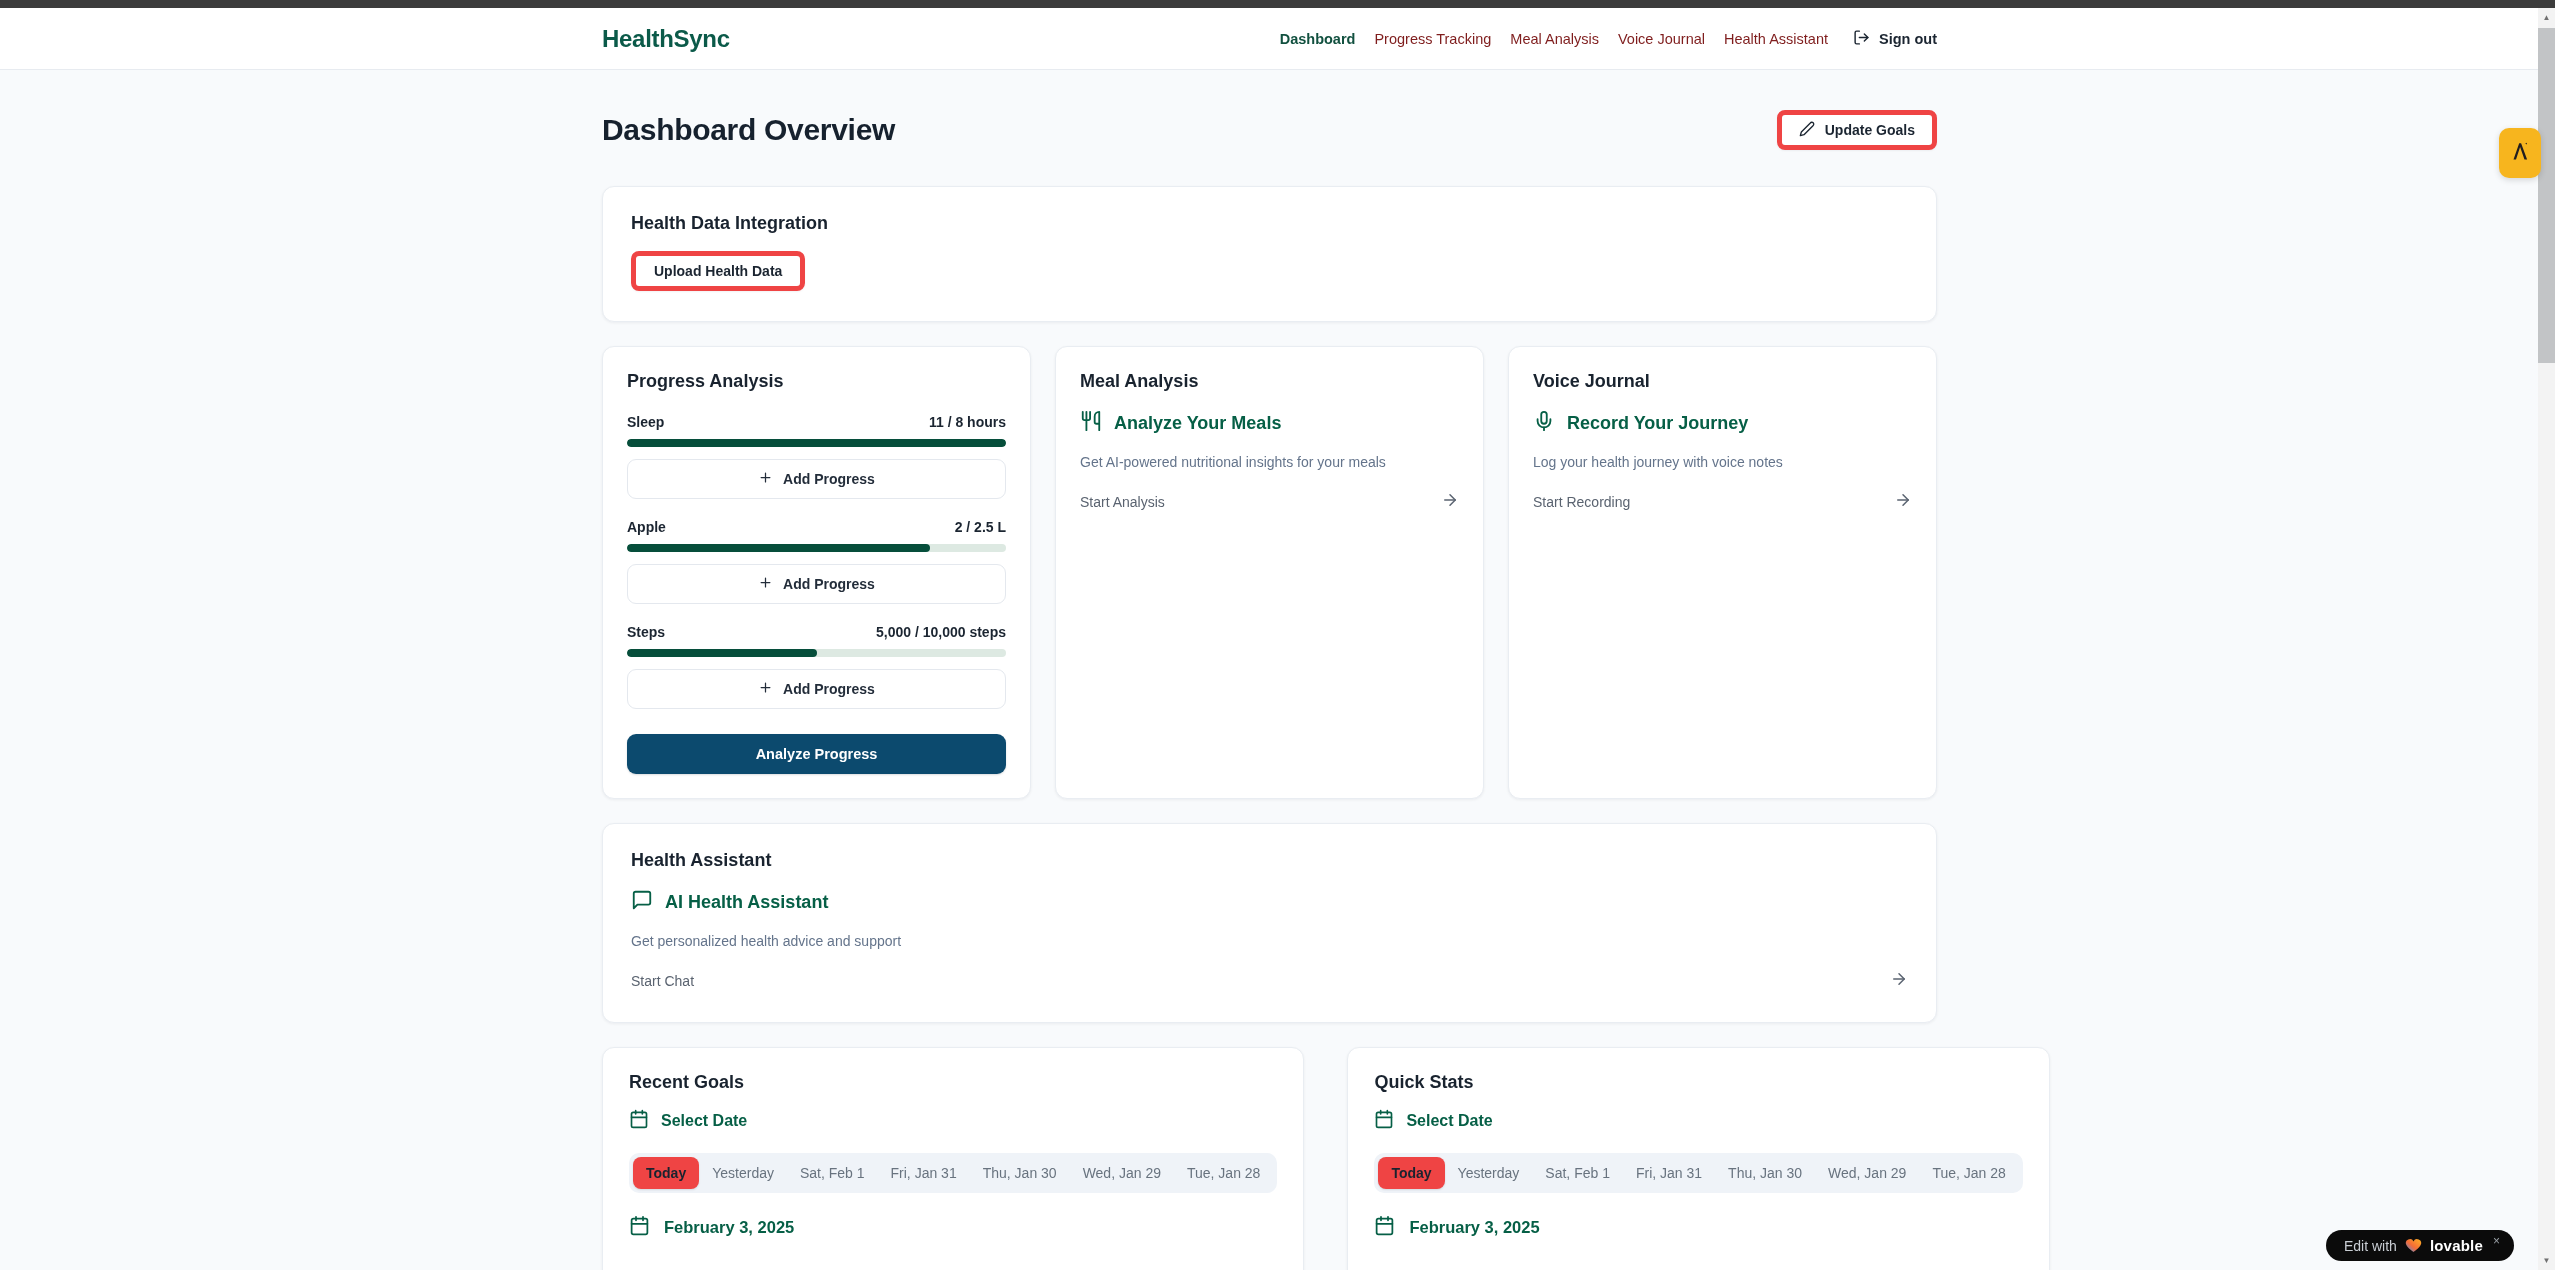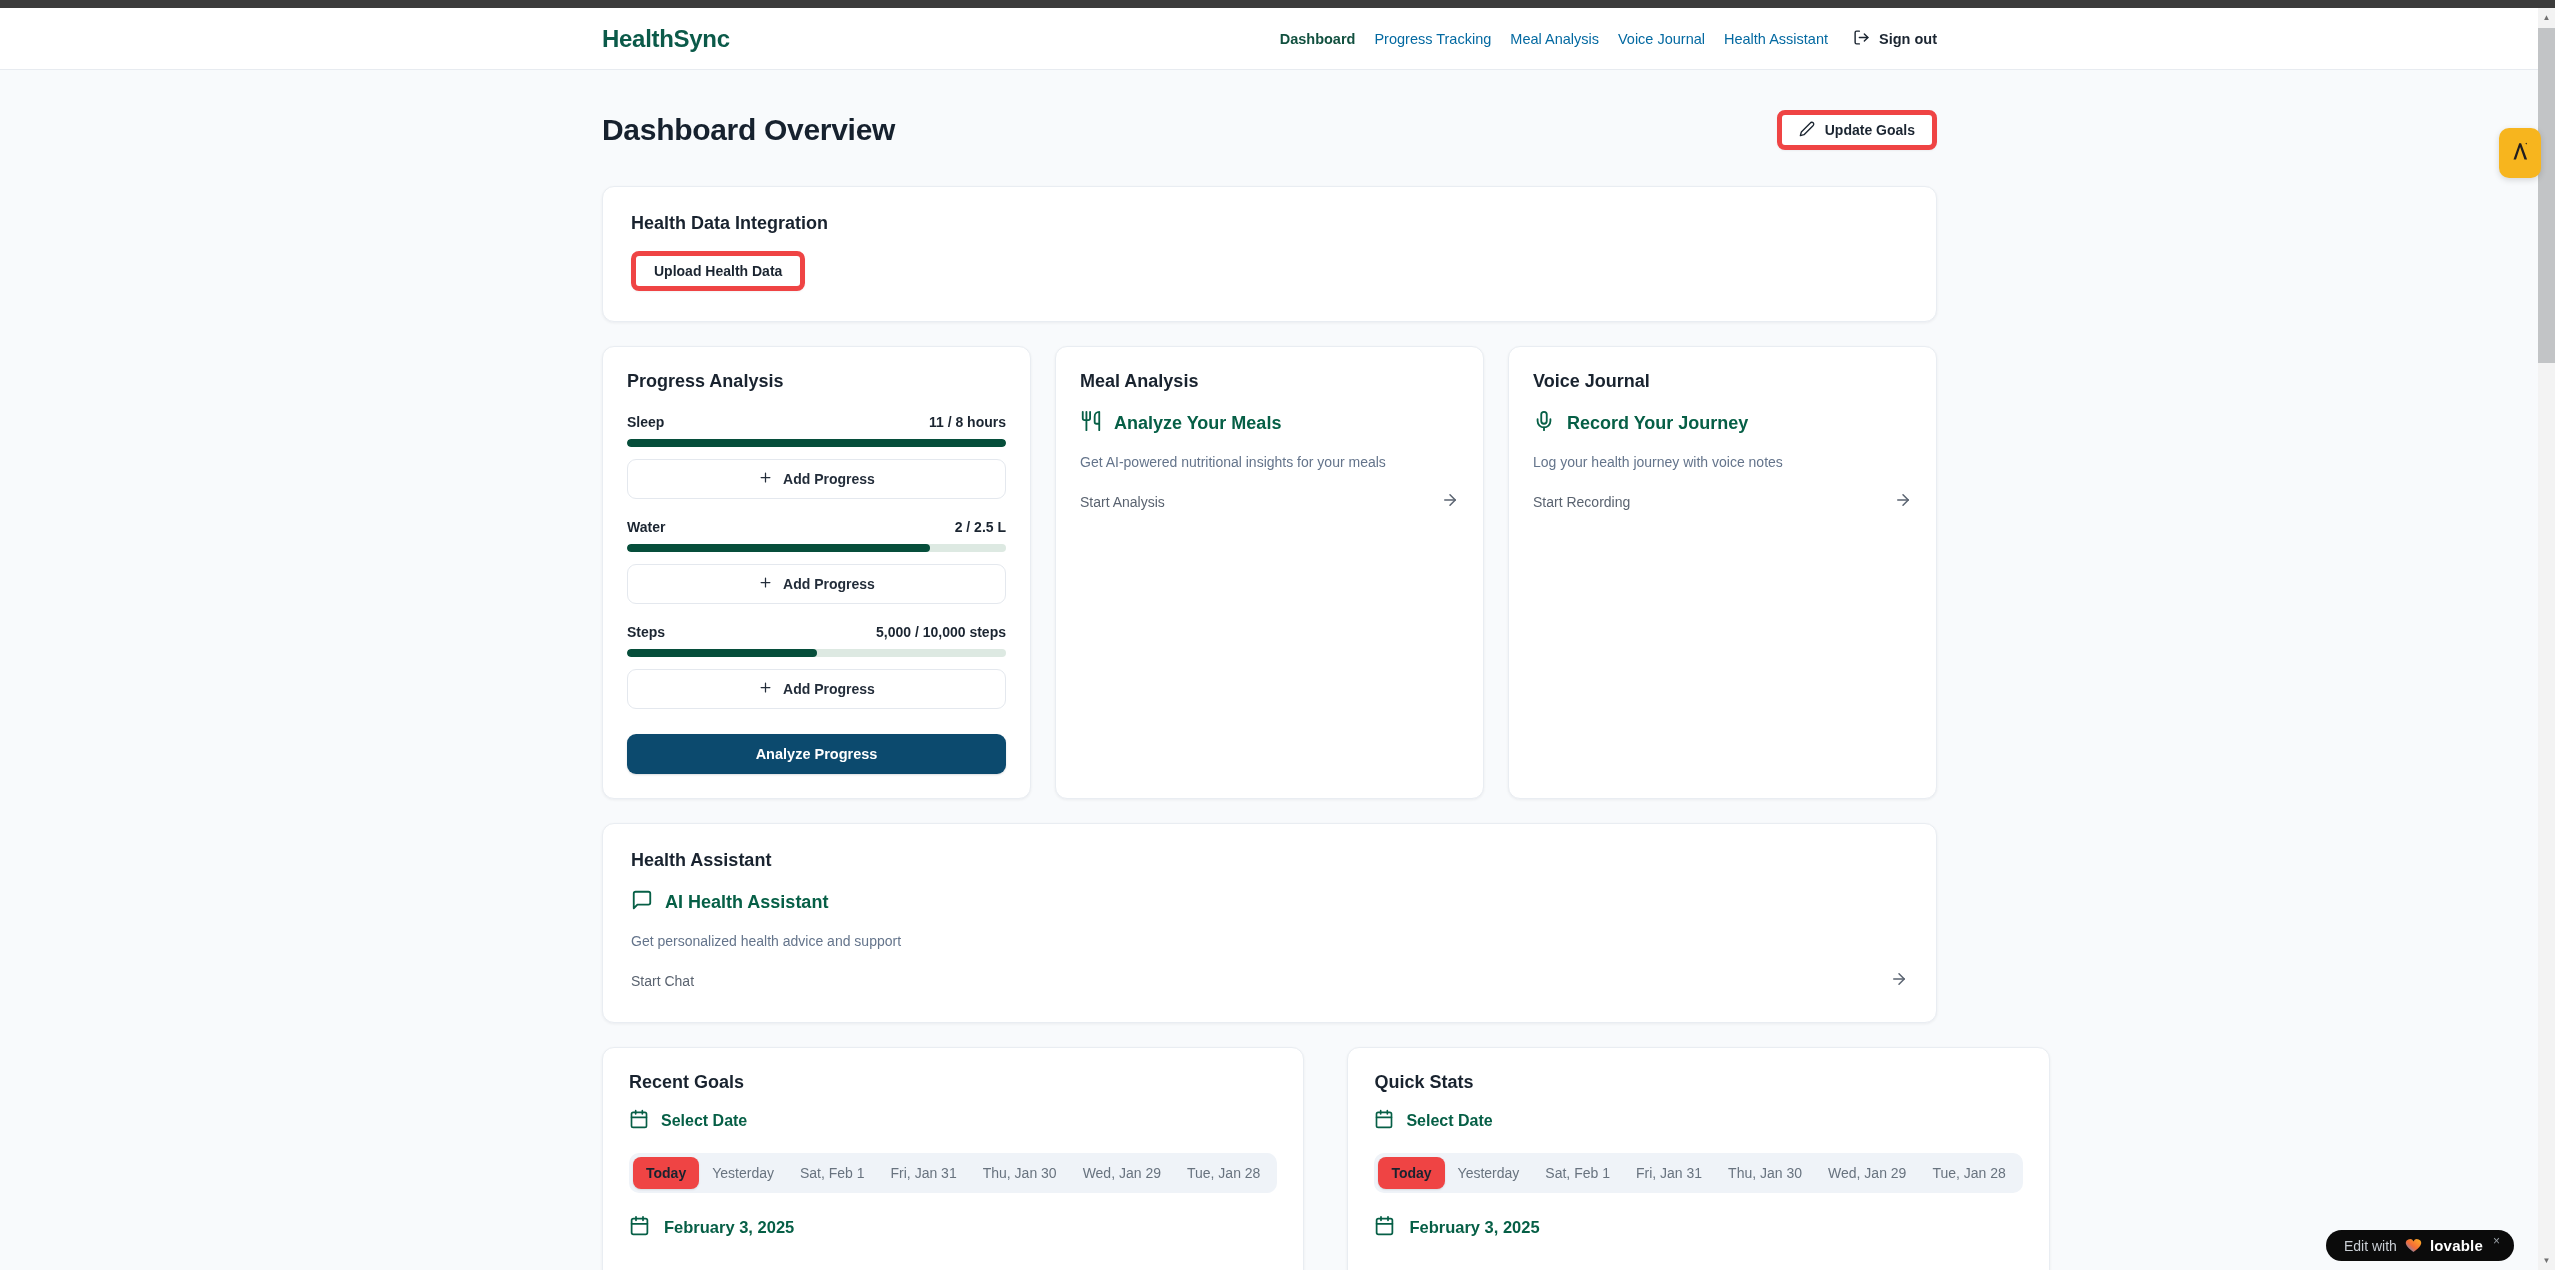--- a/index.html
+++ b/index.html
@@ -8,21 +8,21 @@
     font-family:"Liberation Sans", sans-serif;
     background:#f8fafc; color:#16212e; position:relative;
   }
   .topbar { height:8px; background:#3c3c3c; width:100%; }
 
   
   header { background:#ffffff; border-bottom:1px solid #e7ebf0; height:62px; }
   .header-inner { margin-left:602px; width:1335px; height:100%; display:flex; align-items:center; justify-content:space-between; }
   .logo { font-size:24px; font-weight:800; color:#0b5a49; letter-spacing:-0.3px; cursor:pointer; }
   nav { display:flex; align-items:center; gap:19px; }
-  .nav-link { font-size:14.5px; font-weight:500; color:#0369a1; text-decoration:none; cursor:pointer; white-space:nowrap; }
+  .nav-link { font-size:14.5px; font-weight:500; color:#7f1d1d; text-decoration:none; cursor:pointer; white-space:nowrap; }
   .nav-link.active { color:#11503f; font-weight:700; }
   .signout { display:flex; align-items:center; gap:9px; background:none; border:none; font-family:inherit; font-size:14.5px; font-weight:700; color:#1b2531; cursor:pointer; margin-left:6px; }
   .signout svg { width:17px; height:17px; stroke:#1b2531; }
 
   
   main { padding-top:40px; }
   .container { margin-left:602px; width:1335px; }
   .page-head { display:flex; align-items:center; justify-content:space-between; margin-bottom:36px; }
   h1 { font-size:30px; font-weight:800; color:#16212e; letter-spacing:-0.3px; }
 
@@ -173,21 +173,21 @@
           <button class="add-btn">
             <span><svg viewBox="0 0 24 24" fill="none" stroke-width="2" stroke-linecap="round" width="15" height="15">
                   <path d="M5 12h14M12 5v14"></path>
                 </svg></span>
             <span>Add Progress</span>
           </button>
         </div>
 
         <div class="metric">
           <div class="metric-row">
-            <span class="metric-label">Water</span>
+            <span class="metric-label">Apple</span>
             <span class="metric-value">2 / 2.5 L</span>
           </div>
           <div class="bar">
               <div class="bar-fill" style="width: 80%;"></div>
             </div>
           <button class="add-btn">
             <span><svg viewBox="0 0 24 24" fill="none" stroke-width="2" stroke-linecap="round" width="15" height="15">
                   <path d="M5 12h14M12 5v14"></path>
                 </svg></span>
             <span>Add Progress</span>

